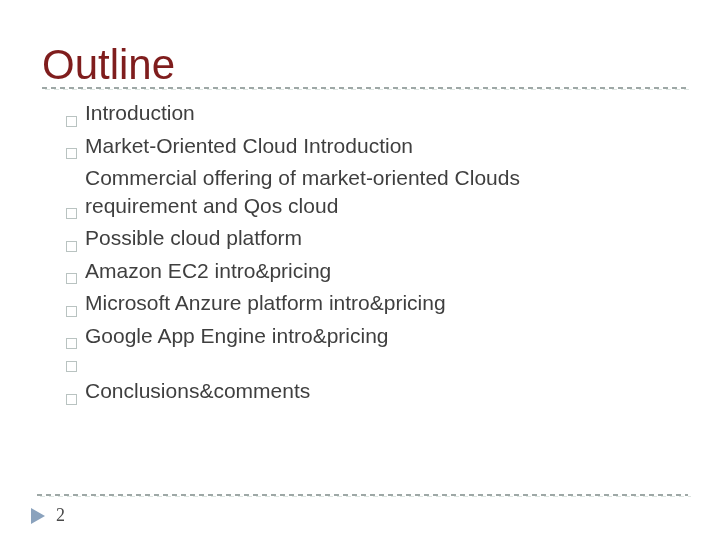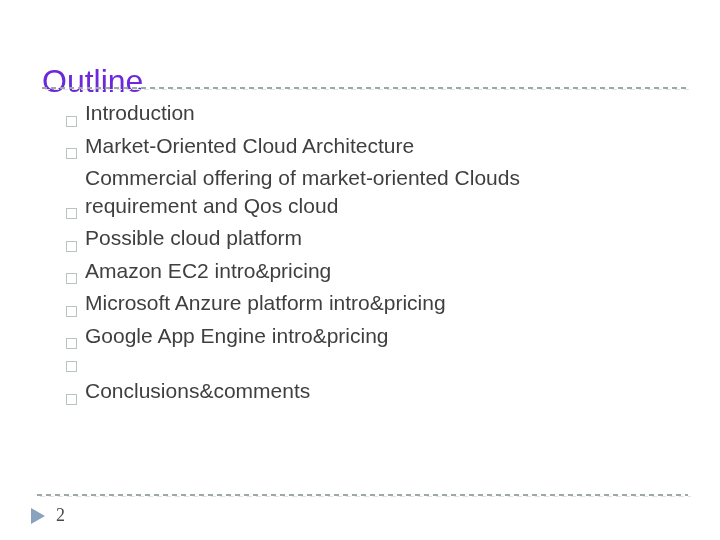--- a/index.html
+++ b/index.html
@@ -11,25 +11,25 @@
     position: relative;
     width: 720px;
     height: 540px;
     background: #ffffff;
     overflow: hidden;
     font-family: "Liberation Sans", sans-serif;
   }
   .title {
     position: absolute;
     left: 42px;
-    top: 64px;
-    font-size: 32px;
+    top: 48px;
+    font-size: 42px;
     line-height: 34px;
     font-weight: 400;
-    color: #6d28d9;
+    color: #7f1d1d;
     letter-spacing: 0;
   }
   
   .rule {
     position: absolute;
     height: 2px;
     background-image: repeating-linear-gradient(90deg, #9ea8a6 0 5px, rgba(0,0,0,0) 5px 9px);
   }
   .rule::after {
     content: "";
@@ -106,21 +106,21 @@
 
   <div class="content">
 
     <div class="item">
       <span class="bullet"></span>
       <span class="item-text">Introduction</span>
     </div>
 
     <div class="item">
       <span class="bullet"></span>
-      <span class="item-text">Market-Oriented Cloud Architecture</span>
+      <span class="item-text">Market-Oriented Cloud Introduction</span>
     </div>
 
     <div class="item">
       <span class="bullet"></span>
       <span class="item-text">Commercial offering of market-oriented Clouds requirement and Qos cloud</span>
     </div>
 
     <div class="item">
       <span class="bullet"></span>
       <span class="item-text">Possible cloud platform</span>

